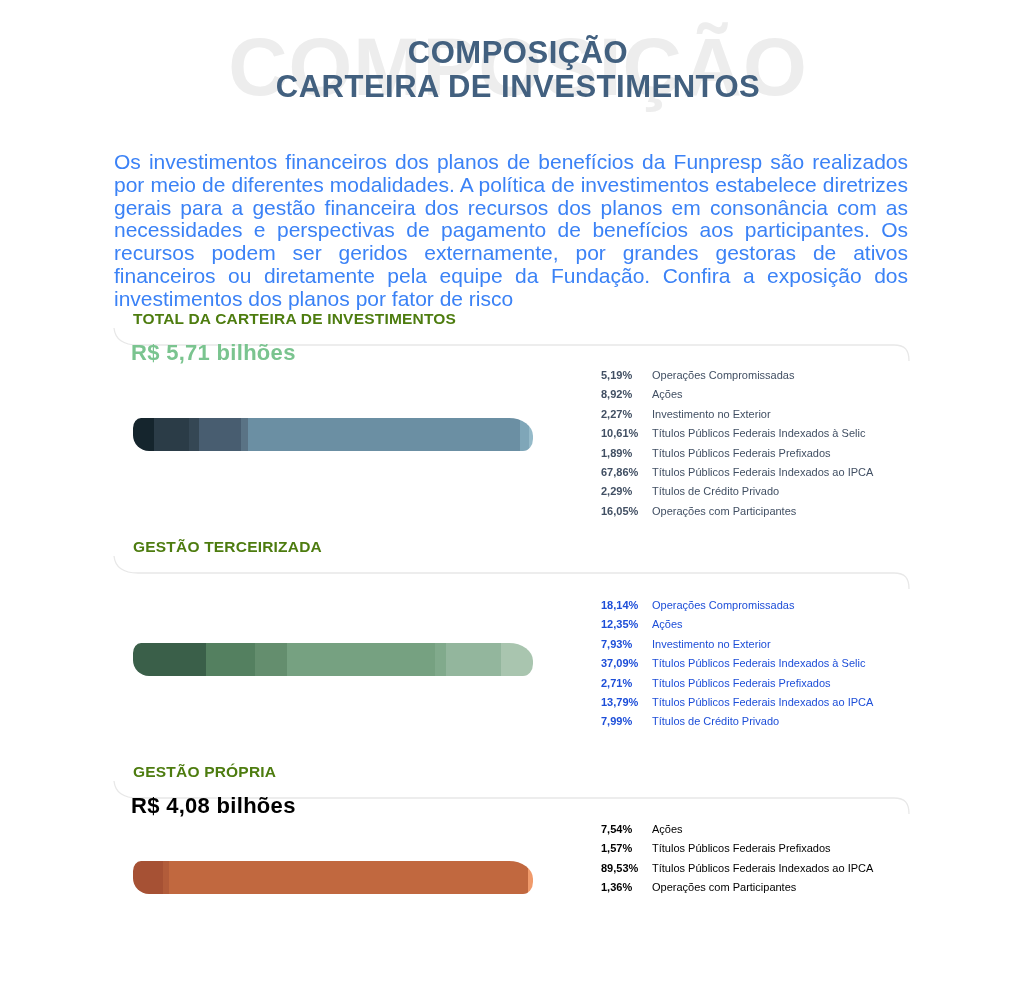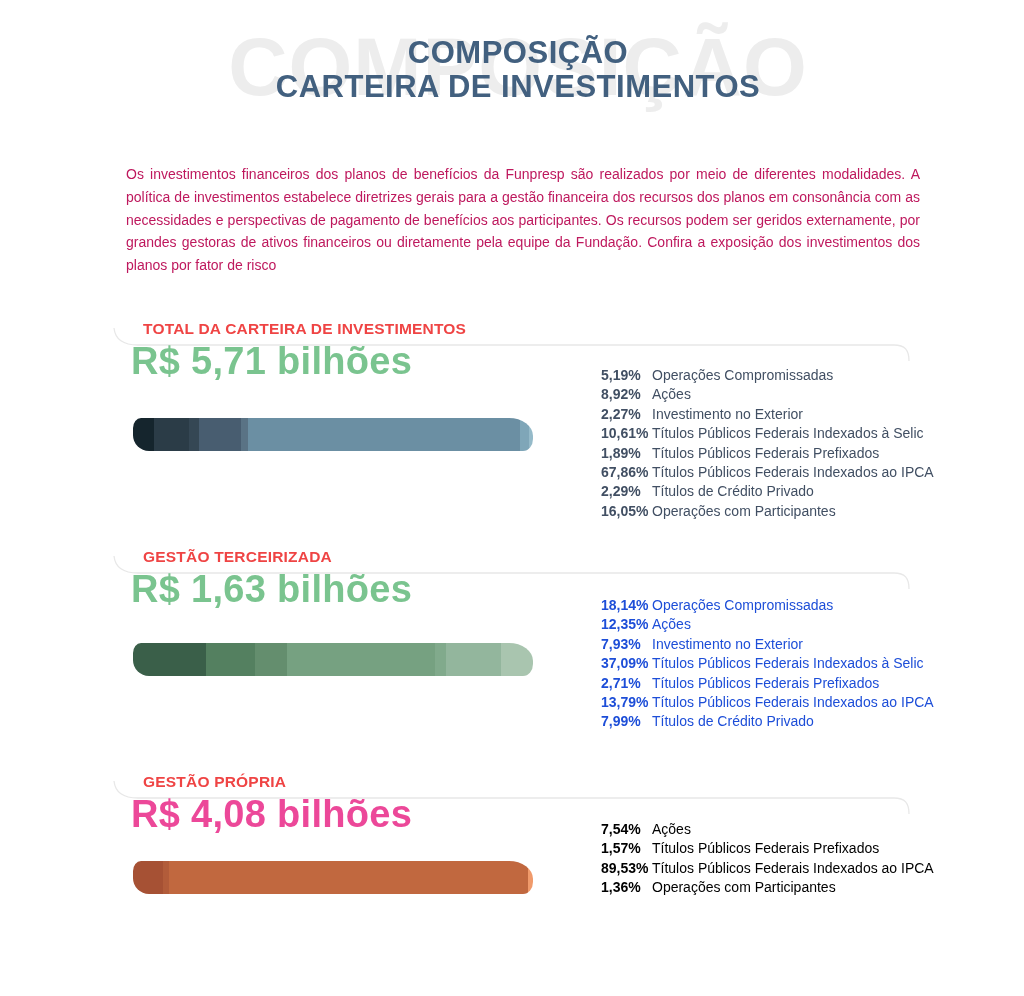--- a/index.html
+++ b/index.html
@@ -8,43 +8,43 @@
 
   
   .watermark{position:absolute;top:24px;left:0;right:0;text-align:center;
              font-size:82px;font-weight:bold;color:#ededed;letter-spacing:1px;
              line-height:1.05;z-index:0;white-space:nowrap;}
   h1.title{position:absolute;top:36px;left:0;right:0;margin:0;text-align:center;
            color:#42607f;font-size:31px;line-height:34px;font-weight:bold;
            letter-spacing:.5px;z-index:1;}
 
   
-  .intro{position:absolute;top:151px;left:114px;width:794px;margin:12px;z-index:1;
-         font-size:14px;line-height:22.8px;color:#be185d;text-align:justify;}
+  .intro{position:absolute;top:151px;left:114px;width:794px;margin:0;z-index:1;
+         font-size:21px;line-height:22.8px;color:#3b82f6;text-align:justify;}
 
   
   .sec{position:absolute;left:0;width:1024px;}
   .sec1{top:310px;height:228px;}
   .sec2{top:538px;height:225px;}
   .sec3{top:763px;height:200px;}
-  .sec h2{position:absolute;left:133px;top:0;margin:10px;font-size:15.5px;
-          font-weight:bold;color:#ef4444;letter-spacing:.2px;}
+  .sec h2{position:absolute;left:133px;top:0;margin:0;font-size:15.5px;
+          font-weight:bold;color:#4d7c0f;letter-spacing:.2px;}
   .swoosh{position:absolute;left:108px;top:15px;}
-  .total{position:absolute;left:131px;top:30px;font-size:38px;font-weight:bold;
+  .total{position:absolute;left:131px;top:30px;font-size:22px;font-weight:bold;
          letter-spacing:.3px;}
 
   .bar{position:absolute;left:133px;width:400px;height:33px;display:flex;
        overflow:hidden;
        border-radius:8px 24px 10px 16px / 10px 18px 12px 16px;}
   .sec1 .bar{top:108px;}
   .sec2 .bar{top:105px;}
   .sec3 .bar{top:98px;}
   .seg{height:100%;flex:none;}
 
-  .legend{position:absolute;left:601px;font-size:14px;line-height:19.4px;}
+  .legend{position:absolute;left:601px;font-size:11px;line-height:19.4px;}
   .sec1 .legend{top:56px;}
   .sec2 .legend{top:58px;}
   .sec3 .legend{top:57px;}
   .lrow{display:flex;}
   .pct{width:51px;flex:none;font-weight:bold;}
   .lbl{white-space:nowrap;}
 </style>
 </head>
 <body>
 
@@ -120,21 +120,20 @@
        <svg class="swoosh" width="810" height="70" viewBox="0 0 810 70">
          <defs>
            <linearGradient id="fade1" x1="0" y1="0" x2="0" y2="1">
              <stop offset="0" stop-color="#e8e8e8"></stop>
               <stop offset="1" stop-color="#ffffff"></stop>
            </linearGradient>
          </defs>
          <path d="M6 3 C7 13 13 20 30 20 L786 20 C797 20 801 25 801 36" fill="none" stroke="#e8e8e8" stroke-width="1.3"></path>
          <path d="M801 36 L801 62" fill="none" stroke="url(#fade1)" stroke-width="1.3"></path>
        </svg>
-       <div class="total" style="color:#7ac48f">R$ 1,63 bilhões</div>
        <div class="bar">
           <div class="seg" style="width:18.14%;background:#3a5f49"></div>
           <div class="seg" style="width:12.35%;background:#548060"></div>
           <div class="seg" style="width:7.93%;background:#648e6e"></div>
           <div class="seg" style="width:37.09%;background:#76a181"></div>
           <div class="seg" style="width:2.71%;background:#81aa8c"></div>
           <div class="seg" style="width:13.79%;background:#93b69d"></div>
           <div class="seg" style="width:7.99%;background:#a9c5af"></div>
         </div>
        <div class="legend" style="color:#1d4ed8">
@@ -173,21 +172,21 @@
        <svg class="swoosh" width="810" height="70" viewBox="0 0 810 70">
          <defs>
            <linearGradient id="fade2" x1="0" y1="0" x2="0" y2="1">
              <stop offset="0" stop-color="#e8e8e8"></stop>
               <stop offset="1" stop-color="#ffffff"></stop>
            </linearGradient>
          </defs>
          <path d="M6 3 C7 13 13 20 30 20 L786 20 C797 20 801 25 801 36" fill="none" stroke="#e8e8e8" stroke-width="1.3"></path>
          <path d="M801 36 L801 62" fill="none" stroke="url(#fade2)" stroke-width="1.3"></path>
        </svg>
-       <div class="total" style="color:#ec4899">R$ 4,08 bilhões</div>
+       <div class="total" style="color:#000000">R$ 4,08 bilhões</div>
        <div class="bar">
           <div class="seg" style="width:7.54%;background:#a65134"></div>
           <div class="seg" style="width:1.57%;background:#b25c3a"></div>
           <div class="seg" style="width:89.53%;background:#c1683f"></div>
           <div class="seg" style="width:1.36%;background:#f09a6b"></div>
         </div>
        <div class="legend" style="color:#000000">
           <div class="lrow">
        <span class="pct">7,54%</span>
        <span class="lbl">Ações</span>

